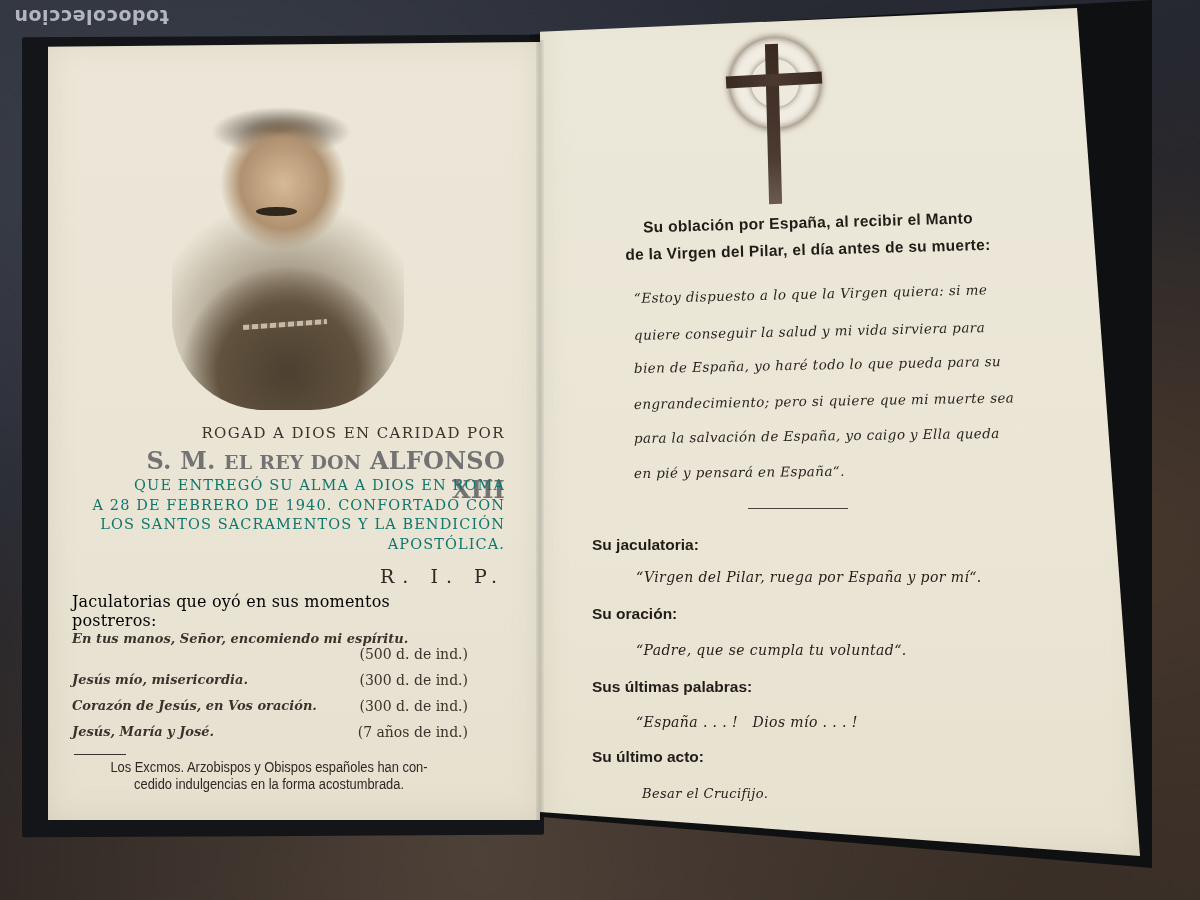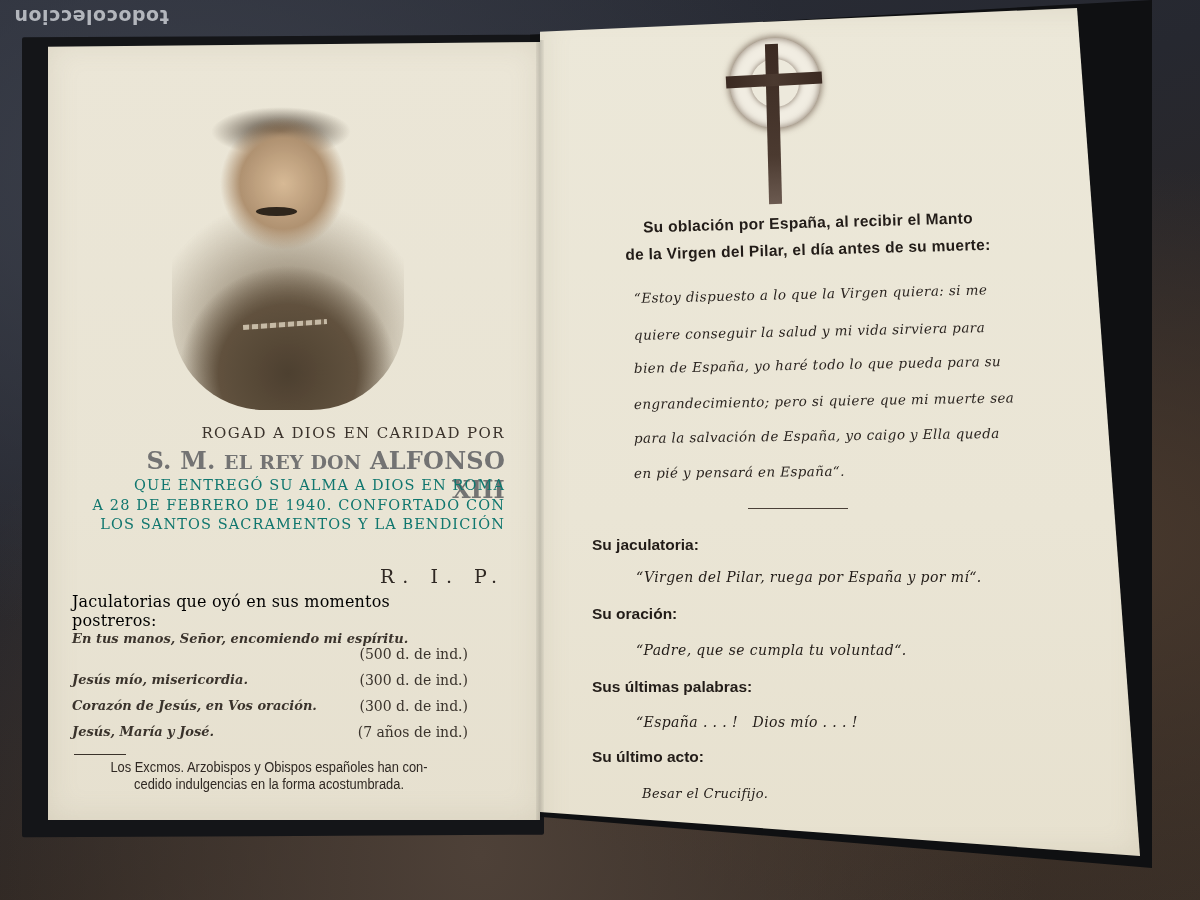--- a/index.html
+++ b/index.html
@@ -147,20 +147,21 @@
 <div class="medal-bar"></div>
 
 <div class="lt rogad">ROGAD A DIOS EN CARIDAD POR</div>
 <div class="lt name">
   <span>S. M. </span><span class="sc">EL REY DON</span><span> ALFONSO XIII</span>
 </div>
 <div class="lt caps entrego">
   <div>QUE ENTREGÓ SU ALMA A DIOS EN ROMA</div>
   <div>A 28 DE FEBRERO DE 1940. CONFORTADO CON</div>
   <div>LOS SANTOS SACRAMENTOS Y LA BENDICIÓN</div>
+  <div>APOSTÓLICA.</div>
 </div>
 <div class="lt rip">R. I. P.</div>
 
 <div class="jac-head">Jaculatorias que oyó en sus momentos postreros:</div>
 
 <div class="jac-row" style="top:631px;">
   <div class="txt">En tus manos, Señor, encomiendo mi espíritu.</div>
   <div class="ind" style="top:15px;">(500 d. de ind.)</div>
 </div>
 <div class="jac-row" style="top:672px;">

